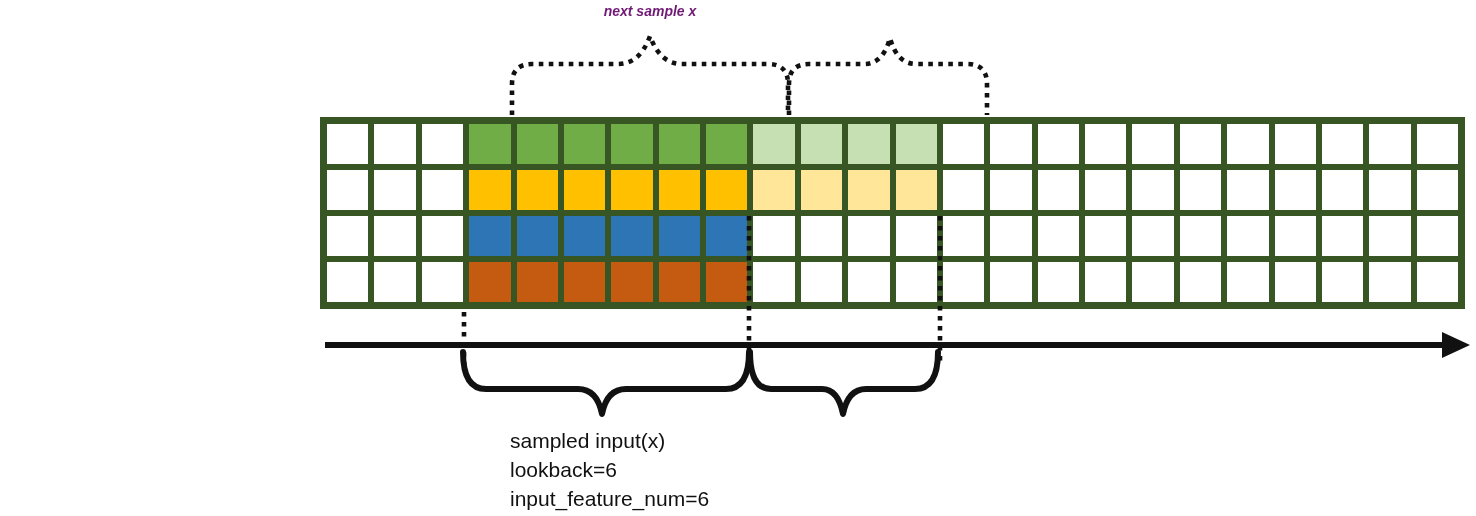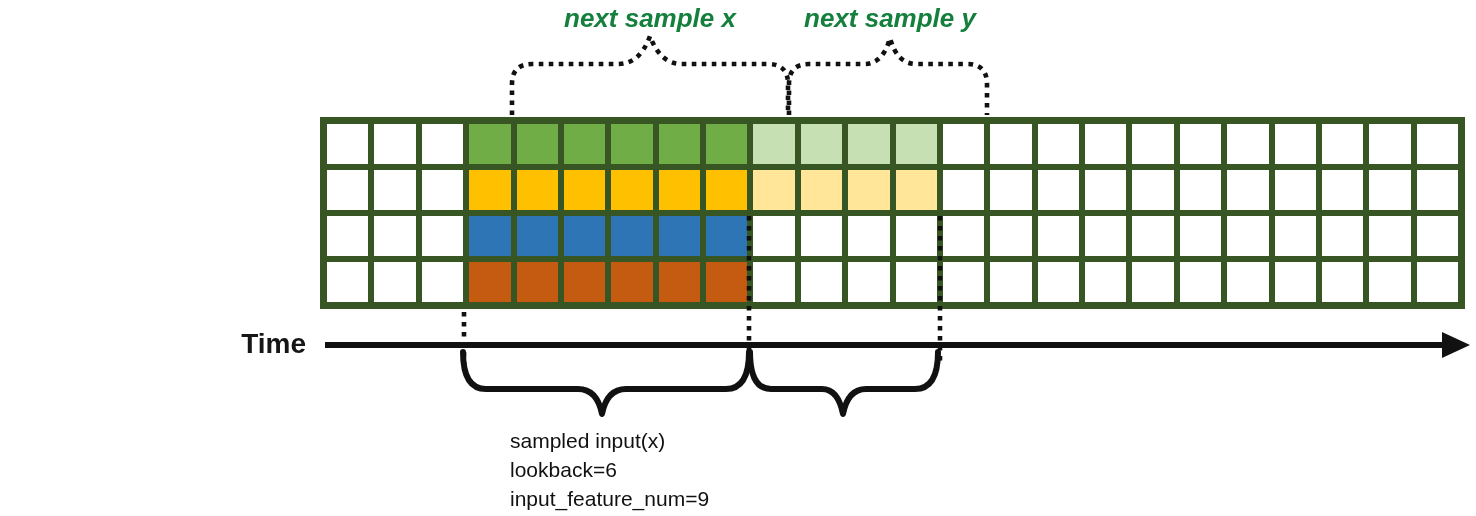--- a/index.html
+++ b/index.html
@@ -5,21 +5,21 @@
   html,body{margin:0;padding:0;background:#ffffff;}
   .canvas{
     position:relative;width:1476px;height:516px;background:#ffffff;overflow:hidden;
     font-family:"Liberation Sans","DejaVu Sans",sans-serif;color:#111111;
   }
   .title{
     position:absolute;left:10px;top:4px;font-size:28px;font-weight:700;color:#1c1c1c;
   }
   .next-label{
     position:absolute;top:3px;transform:translateX(-50%);
-    font-size:26px;font-style:italic;font-weight:600;color:#15803d;white-space:nowrap;
+    font-size:14px;font-style:italic;font-weight:600;color:#701a75;white-space:nowrap;
   }
   .next-label.x{left:650px;}
   .next-label.y{left:890px;}
   .row-labels{position:absolute;left:0;top:117px;width:308px;}
   .row-label{
     height:48px;line-height:48px;text-align:right;font-size:25px;font-weight:700;color:#161616;
     white-space:nowrap;
   }
   .grid{
     position:absolute;left:320px;top:117px;width:1145px;height:192px;
@@ -39,21 +39,20 @@
   .note-block.input{left:510px;}
   .note-block.output{left:752px;}
 </style>
 </head>
 <body>
 
 <div class="canvas">
 
 
   <div class="next-label x">next sample x</div>
-  <div class="next-label y">next sample y</div>
 
 
   <div class="grid" style="background: rgb(55, 86, 35);">
       <div class="cell" style="background: rgb(255, 255, 255);"></div>
       <div class="cell" style="background: rgb(255, 255, 255);"></div>
       <div class="cell" style="background: rgb(255, 255, 255);"></div>
       <div class="cell" style="background: rgb(112, 173, 71);"></div>
       <div class="cell" style="background: rgb(112, 173, 71);"></div>
       <div class="cell" style="background: rgb(112, 173, 71);"></div>
       <div class="cell" style="background: rgb(112, 173, 71);"></div>
@@ -141,21 +140,20 @@
       <div class="cell" style="background: rgb(255, 255, 255);"></div>
       <div class="cell" style="background: rgb(255, 255, 255);"></div>
       <div class="cell" style="background: rgb(255, 255, 255);"></div>
       <div class="cell" style="background: rgb(255, 255, 255);"></div>
       <div class="cell" style="background: rgb(255, 255, 255);"></div>
       <div class="cell" style="background: rgb(255, 255, 255);"></div>
       <div class="cell" style="background: rgb(255, 255, 255);"></div>
       <div class="cell" style="background: rgb(255, 255, 255);"></div>
     </div>
 
-  <div class="time-label">Time</div>
 
   <svg class="overlay" width="1476" height="516" viewBox="0 0 1476 516">
 
     <path d="M 512 115 L 512 84 Q 512 64 532 64 L 618 64 Q 640 64 650 36 Q 660 64 682 64 L 768 64 Q 788 64 788 84 L 788 115" fill="none" stroke="#111111" stroke-width="4.6" stroke-dasharray="4.6 5.4"></path>
 
     <path d="M 789 115 L 789 84 Q 789 64 809 64 L 864 64 Q 883 64 890 38 Q 897 64 916 64 L 967 64 Q 987 64 987 84 L 987 115" fill="none" stroke="#111111" stroke-width="4.6" stroke-dasharray="4.6 5.4"></path>
 
     <path d="M 464 312 L 464 364" fill="none" stroke="#111111" stroke-width="4.6" stroke-dasharray="4.6 5.4"></path>
     <path d="M 749 216 L 749 364" fill="none" stroke="#111111" stroke-width="4.6" stroke-dasharray="4.6 5.4"></path>
     <path d="M 940 216 L 940 364" fill="none" stroke="#111111" stroke-width="4.6" stroke-dasharray="4.6 5.4"></path>
@@ -164,17 +162,17 @@
     <polygon points="1442,332 1470,345 1442,358" fill="#111111"></polygon>
 
     <path d="M 463 352 Q 463 389 486 389 L 578 389 Q 597 389 602 414 Q 607 389 626 389 L 726 389 Q 749 389 749 352" fill="none" stroke="#111111" stroke-width="6" stroke-linecap="round" stroke-linejoin="round"></path>
 
     <path d="M 750 352 Q 750 389 771 389 L 822 389 Q 838 389 843 414 Q 848 389 866 389 L 915 389 Q 938 389 938 352" fill="none" stroke="#111111" stroke-width="6" stroke-linecap="round" stroke-linejoin="round"></path>
   </svg>
 
   <div class="note-block input">
     <div>sampled input(x)</div>
     <div>lookback=6</div>
-    <div>input_feature_num=9</div>
+    <div>input_feature_num=6</div>
   </div>
 
 
 </div>
 
 </body></html>

